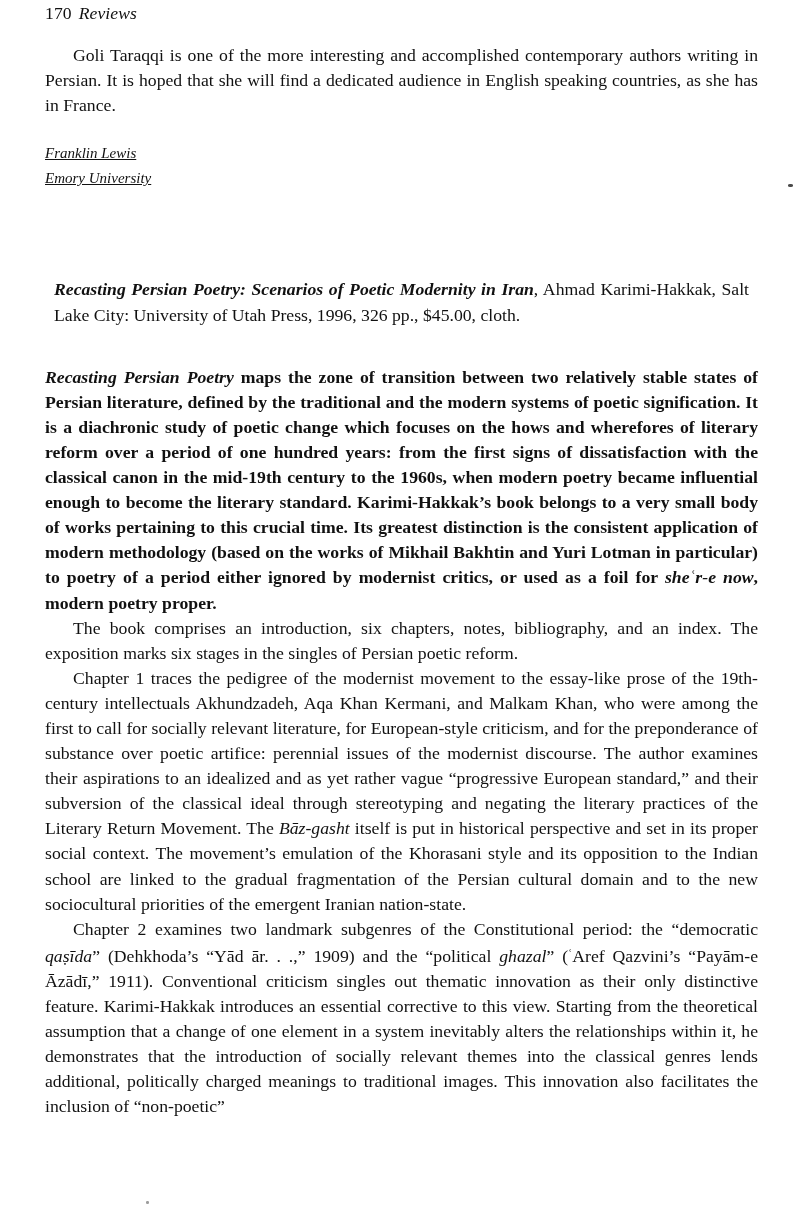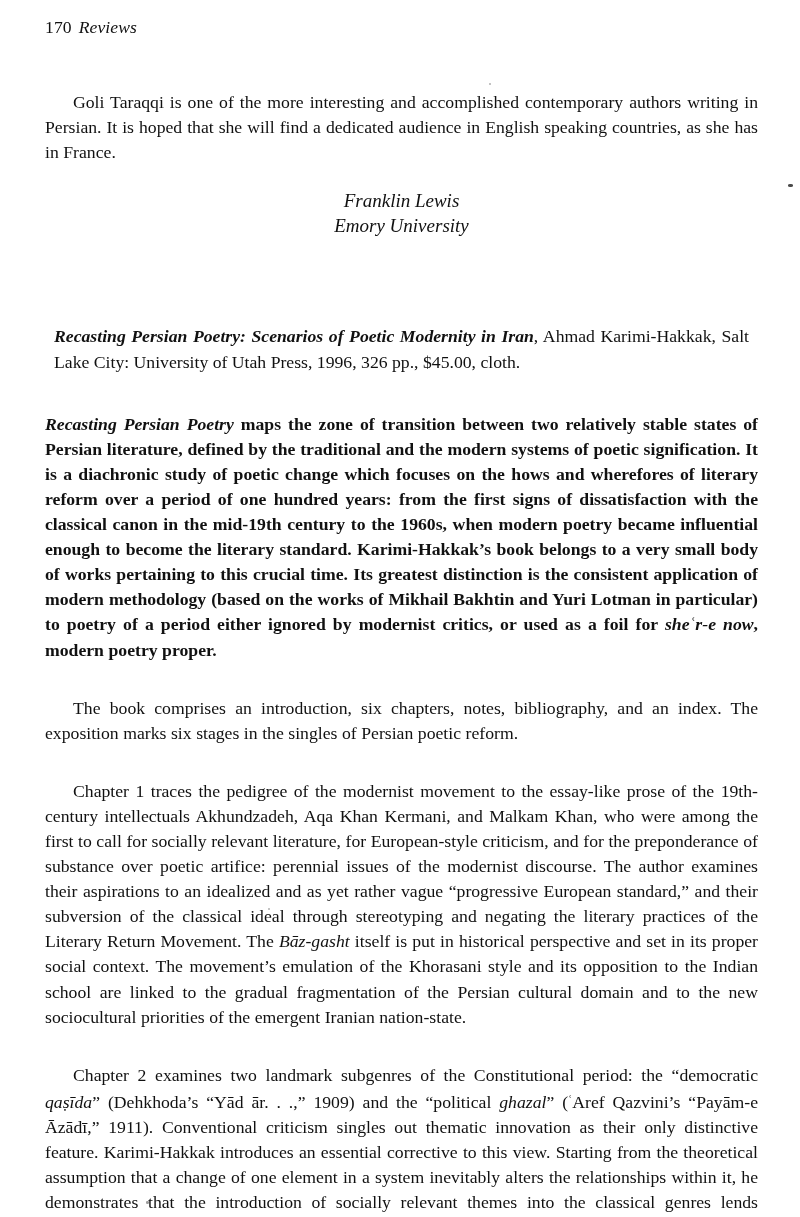--- a/index.html
+++ b/index.html
@@ -24,21 +24,21 @@
     position: absolute;
     left: 45px;
     top: 0;
     width: 713px;
   }
 
   
   .running-head {
     font-size: 17.6px;
     line-height: 22px;
-    padding-top: 16px;
+    padding-top: 2px;
     white-space: nowrap;
     letter-spacing: 0.1px;
   }
   .running-head .folio {
     font-style: normal;
   }
   .running-head .head-title {
     font-style: italic;
     margin-left: 7px;
   }
@@ -49,37 +49,37 @@
     font-size: 17.7px;
     line-height: 25.1px;
     text-align: justify;
     text-justify: inter-word;
     -webkit-hyphens: none;
     hyphens: none;
     word-spacing: 0.1px;
   }
   p.indent {
     text-indent: 28px;
-    margin-top: 33px;
   }
   p.noindent {
     text-indent: 0;
     font-weight: bold;
   }
 
   .gap-after-para1 { height: 23px; }
   .gap-after-sig   { height: 77px; }
   .gap-after-cite  { height: 28px; }
 
   
   .signature {
-    font-size: 19px;
+    font-size: 15px;
     line-height: 25.1px;
     font-style: italic;
-    text-align: center;
+    text-align: left;
+    text-decoration: underline;
   }
   .signature div { white-space: nowrap; }
 
   
   p.citation {
     margin: 9px;
     font-size: 17.7px;
     line-height: 25.1px;
     text-align: justify;
   }

